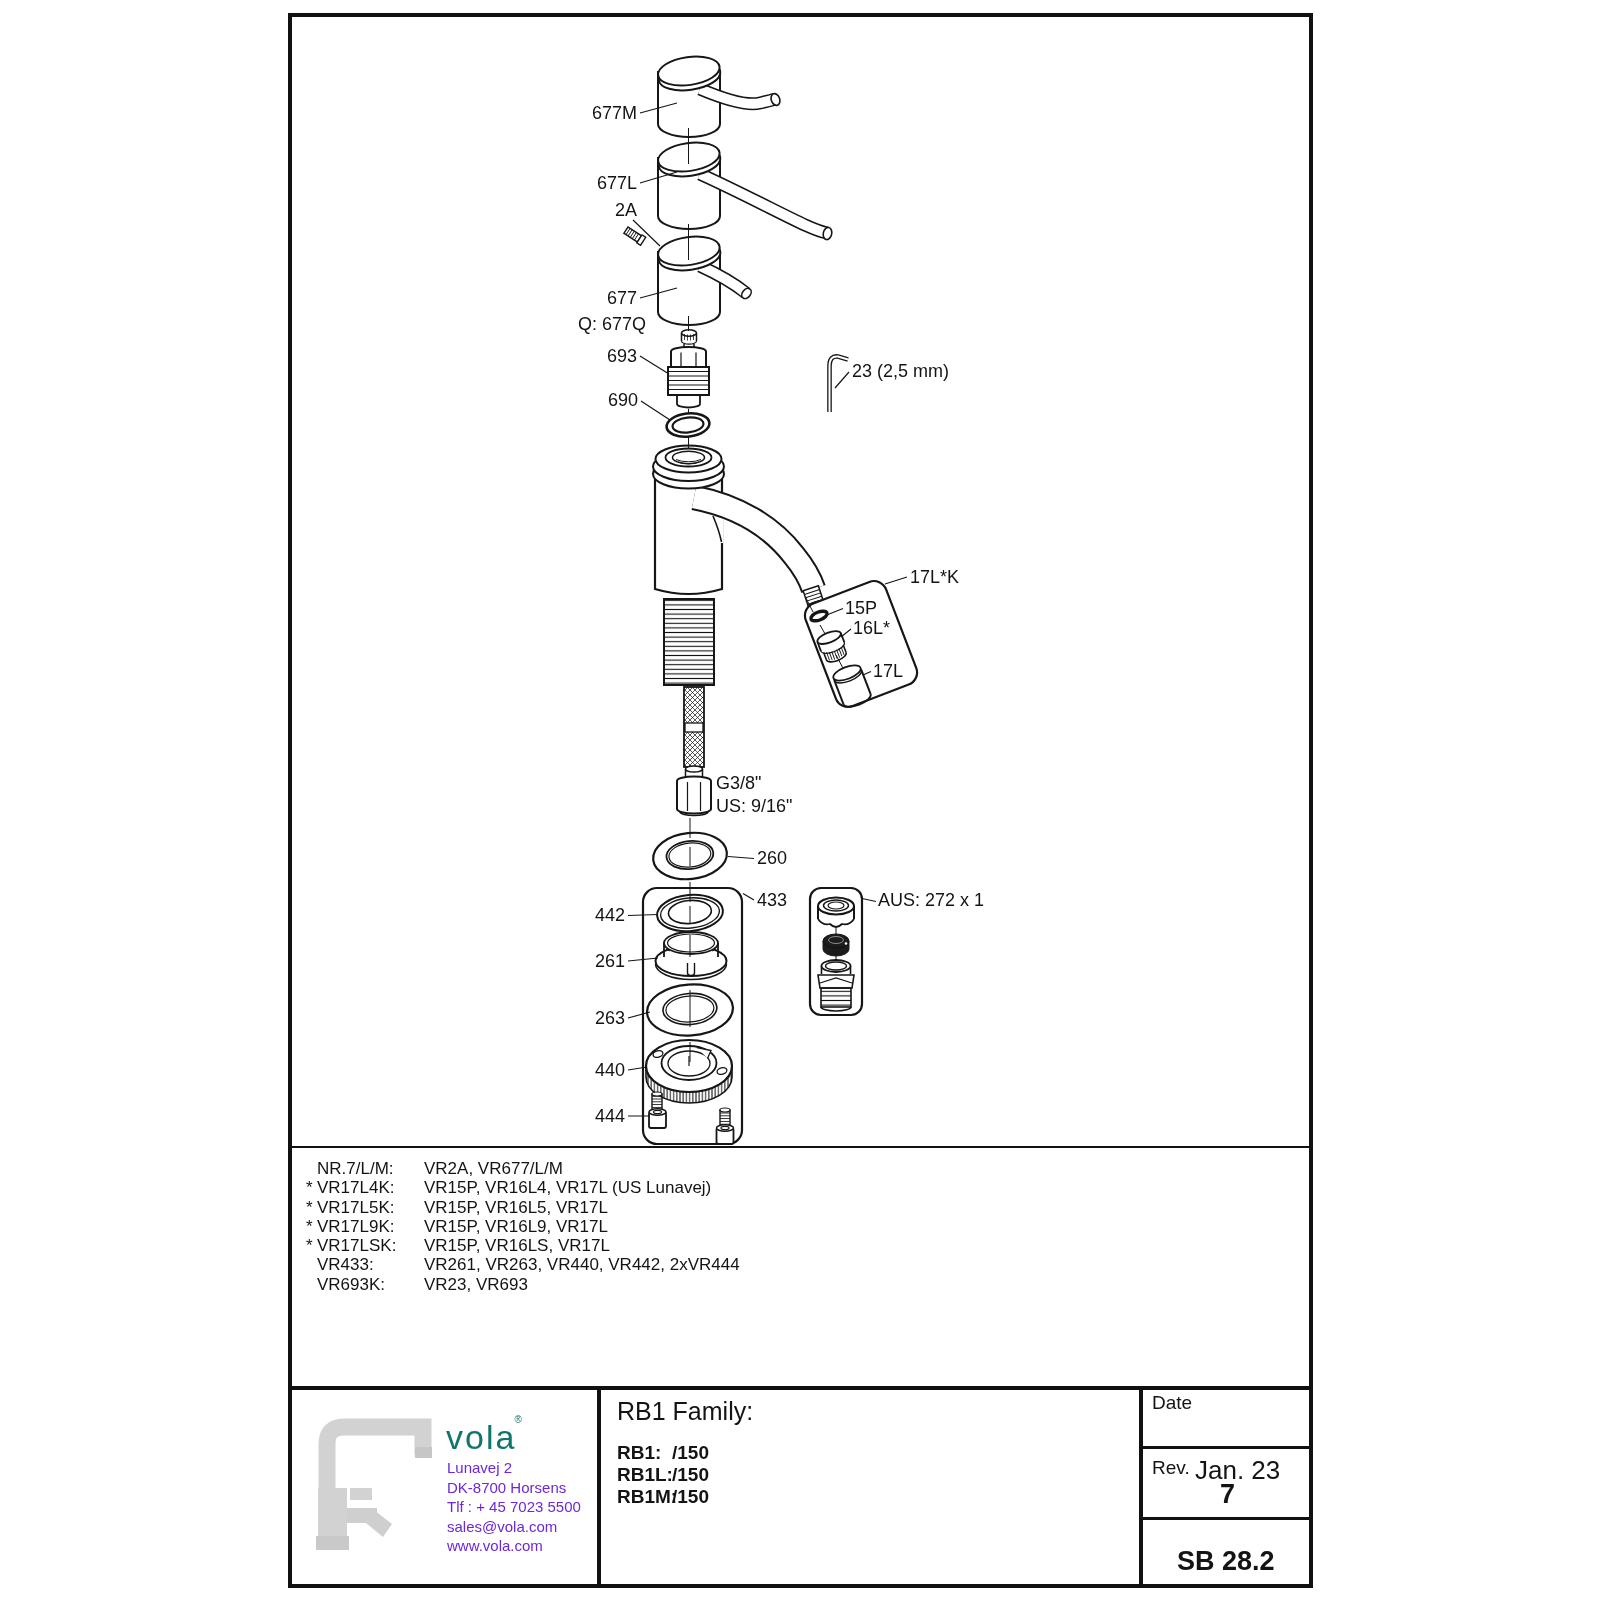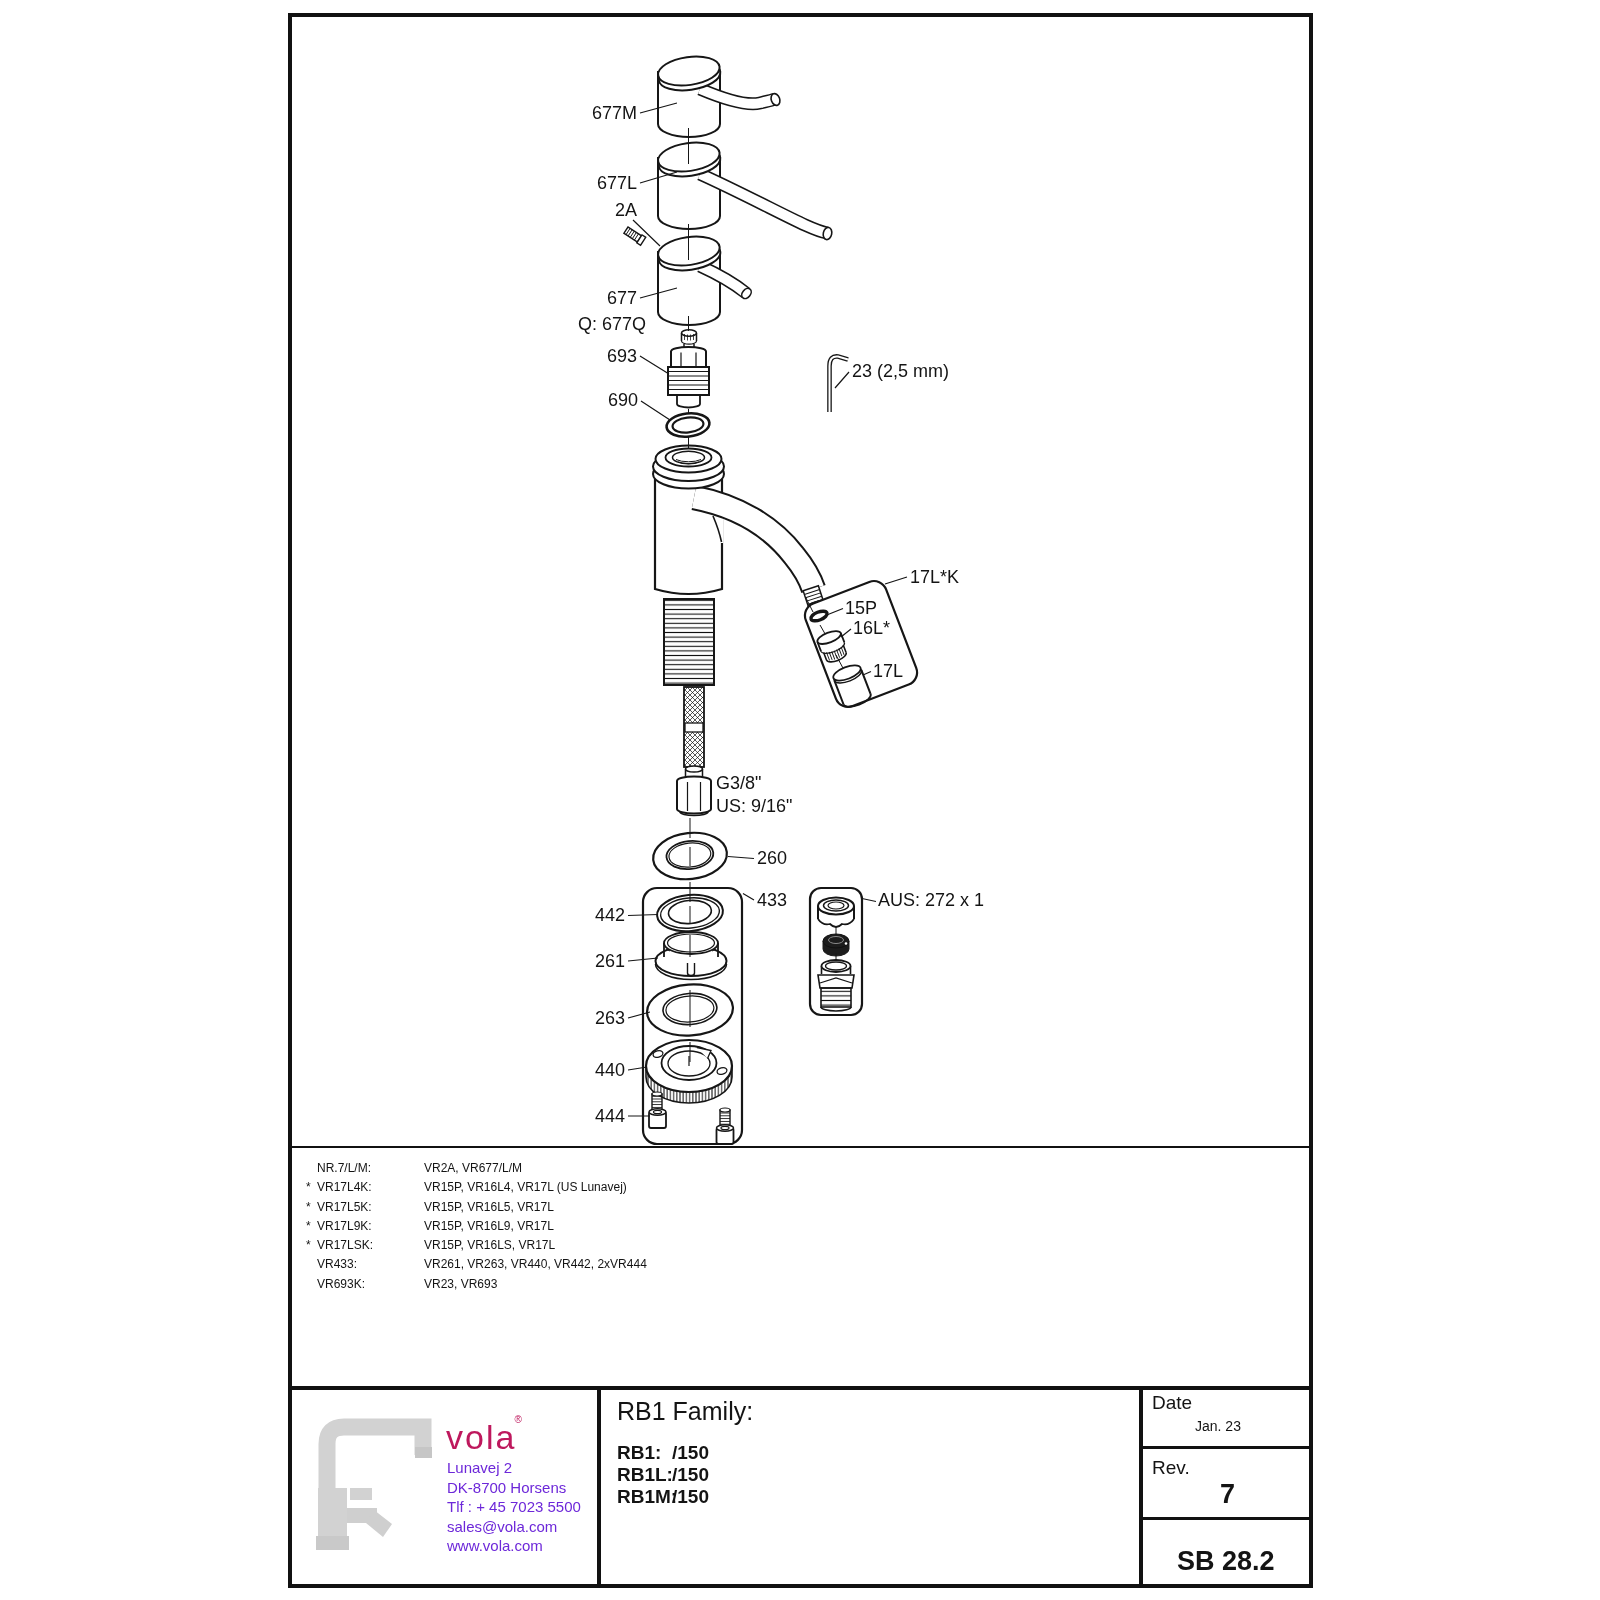--- a/index.html
+++ b/index.html
@@ -2,35 +2,35 @@
 <html><head>
 <meta charset="utf-8">
 <style>
   html,body{margin:0;padding:0;background:#fff;}
   body{width:1600px;height:1600px;position:relative;font-family:"Liberation Sans",sans-serif;color:#141414;}
   .abs{position:absolute;}
   
   .frame{left:288px;top:13px;width:1025px;height:1575px;border:4px solid #111;box-sizing:border-box;}
   .hline,.vline{background:#111;}
   
-  .parts-list{left:306px;top:1159px;font-size:12px;line-height:19.3px;white-space:nowrap;}
+  .parts-list{left:306px;top:1159px;font-size:17px;line-height:19.3px;white-space:nowrap;}
   .pl-row{display:flex;height:19.3px;}
   .pl-star{width:11px;}
   .pl-key{width:107px;}
   
-  .brand{left:446px;top:1418px;font-size:34px;letter-spacing:2px;color:#be185d;text-align:right;}
+  .brand{left:446px;top:1418px;font-size:34px;letter-spacing:2px;color:#0f766e;text-align:right;}
   .brand sup{font-size:10px;position:relative;top:-14px;left:-2px;}
   .addr{left:447px;top:1458px;font-size:15px;line-height:19.6px;color:#6d28d9;}
   .family-title{left:617px;top:1397px;font-size:25px;font-weight:normal;}
   .models{left:617px;top:1442px;font-size:19px;font-weight:bold;line-height:22px;}
   .model-row{display:flex;height:22px;}
   .model-name{width:55px;}
   .cell-label{font-size:19px;}
   .big-val{font-size:27px;font-weight:bold;}
-  .mid-val{font-size:14px;}
+  .mid-val{font-size:26px;margin-top:37px;}
   
   svg text{font-family:"Liberation Sans",sans-serif;font-size:18px;fill:#141414;}
   .s{stroke:#161616;fill:none;}
   .w{stroke:#161616;fill:#fff;}
 </style>
 </head>
 <body>
 
 <div class="abs frame"></div>
 <div class="abs hline" style="left:292px;top:1146px;width:1017px;height:2px;"></div>

